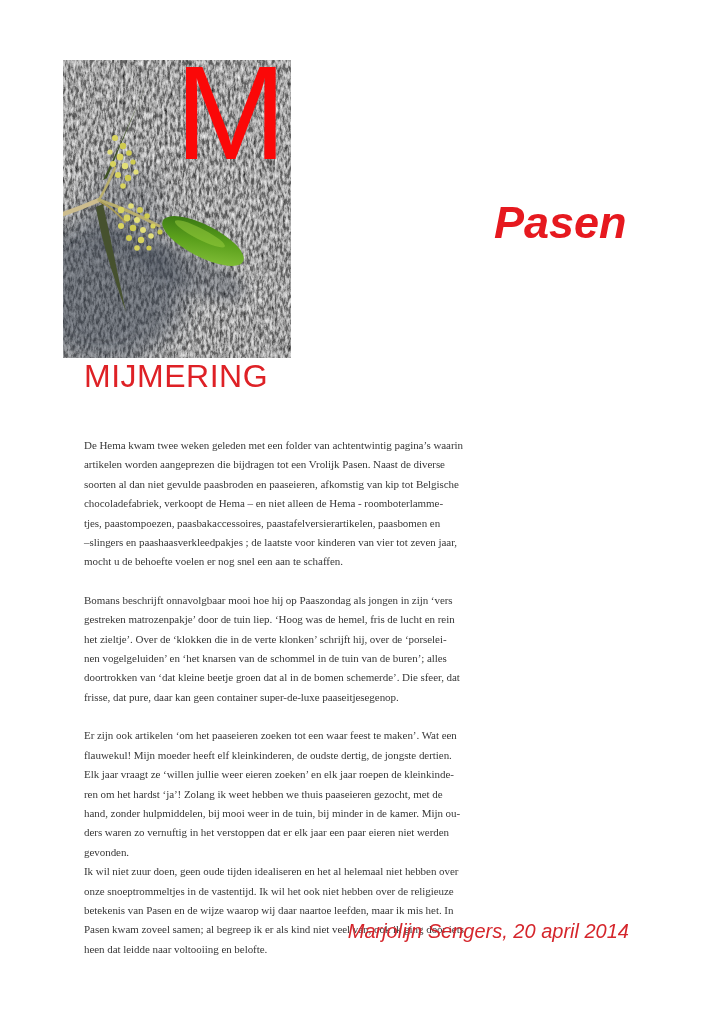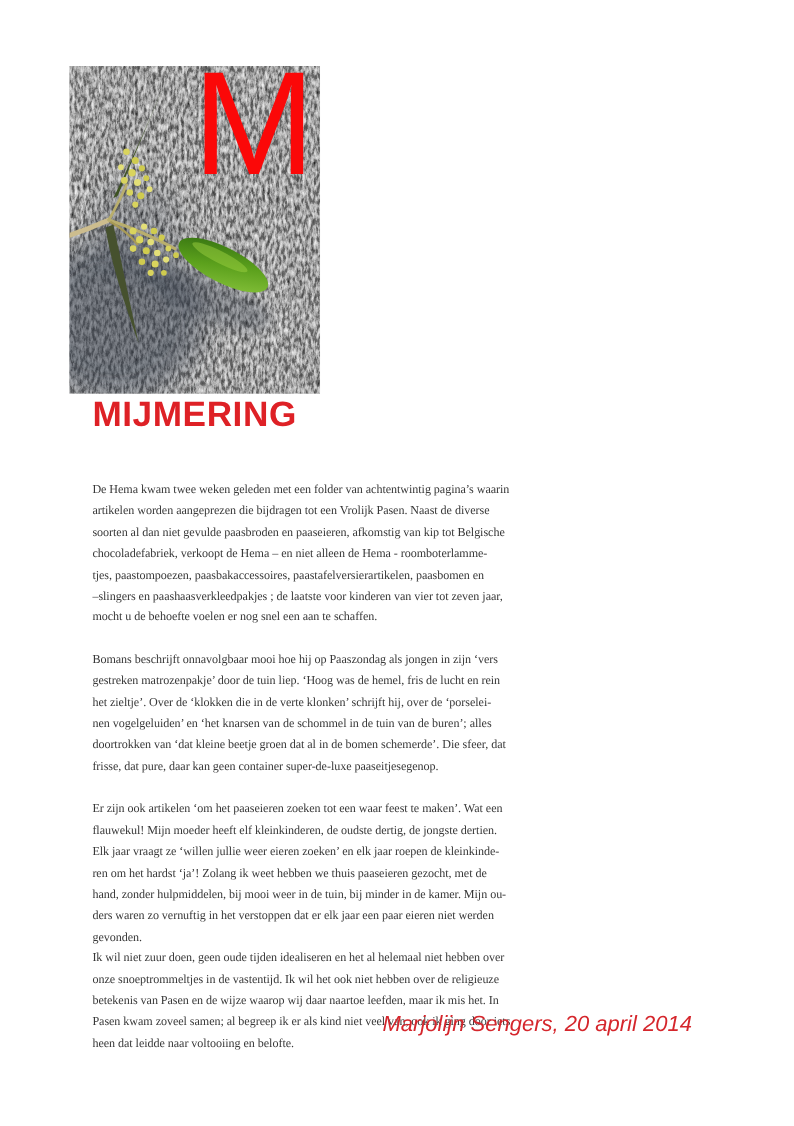--- a/index.html
+++ b/index.html
@@ -51,21 +51,21 @@
     font-size: 45px;
     line-height: 1.1;
     color: #e6191f;
   }
   .mijmering {
     position: absolute;
     left: 84px;
     top: 358px;
     margin: 0;
     font-family: "Liberation Sans", sans-serif;
-    font-weight: 700;
+    font-weight: 400;
     font-size: 32px;
     line-height: 1.15;
     letter-spacing: 0.5px;
     color: #de2126;
   }
 
   
   .article {
     position: absolute;
     left: 84px;
@@ -191,20 +191,21 @@
 
       <g transform="rotate(27 140 181)">
         <ellipse cx="140" cy="181" rx="45" ry="16" fill="url(#oliveG)"></ellipse>
         <ellipse cx="134" cy="176" rx="28" ry="5.5" fill="#9ccf3f" opacity="0.5"></ellipse>
       </g>
     </svg>
 
     <div class="overlay-m">M</div>
   </figure>
 
+  <h1 class="pasen">Pasen</h1>
 
   <h2 class="mijmering">MIJMERING</h2>
 
   <main class="article">
     <p>De Hema kwam twee weken geleden met een folder van achtentwintig pagina’s waarin
 artikelen worden aangeprezen die bijdragen tot een Vrolijk Pasen. Naast de diverse
 soorten al dan niet gevulde paasbroden en paaseieren, afkomstig van kip tot Belgische
 chocoladefabriek, verkoopt de Hema – en niet alleen de Hema - roomboterlamme-
 tjes, paastompoezen, paasbakaccessoires, paastafelversierartikelen, paasbomen en
 –slingers en paashaasverkleedpakjes ; de laatste voor kinderen van vier tot zeven jaar,

